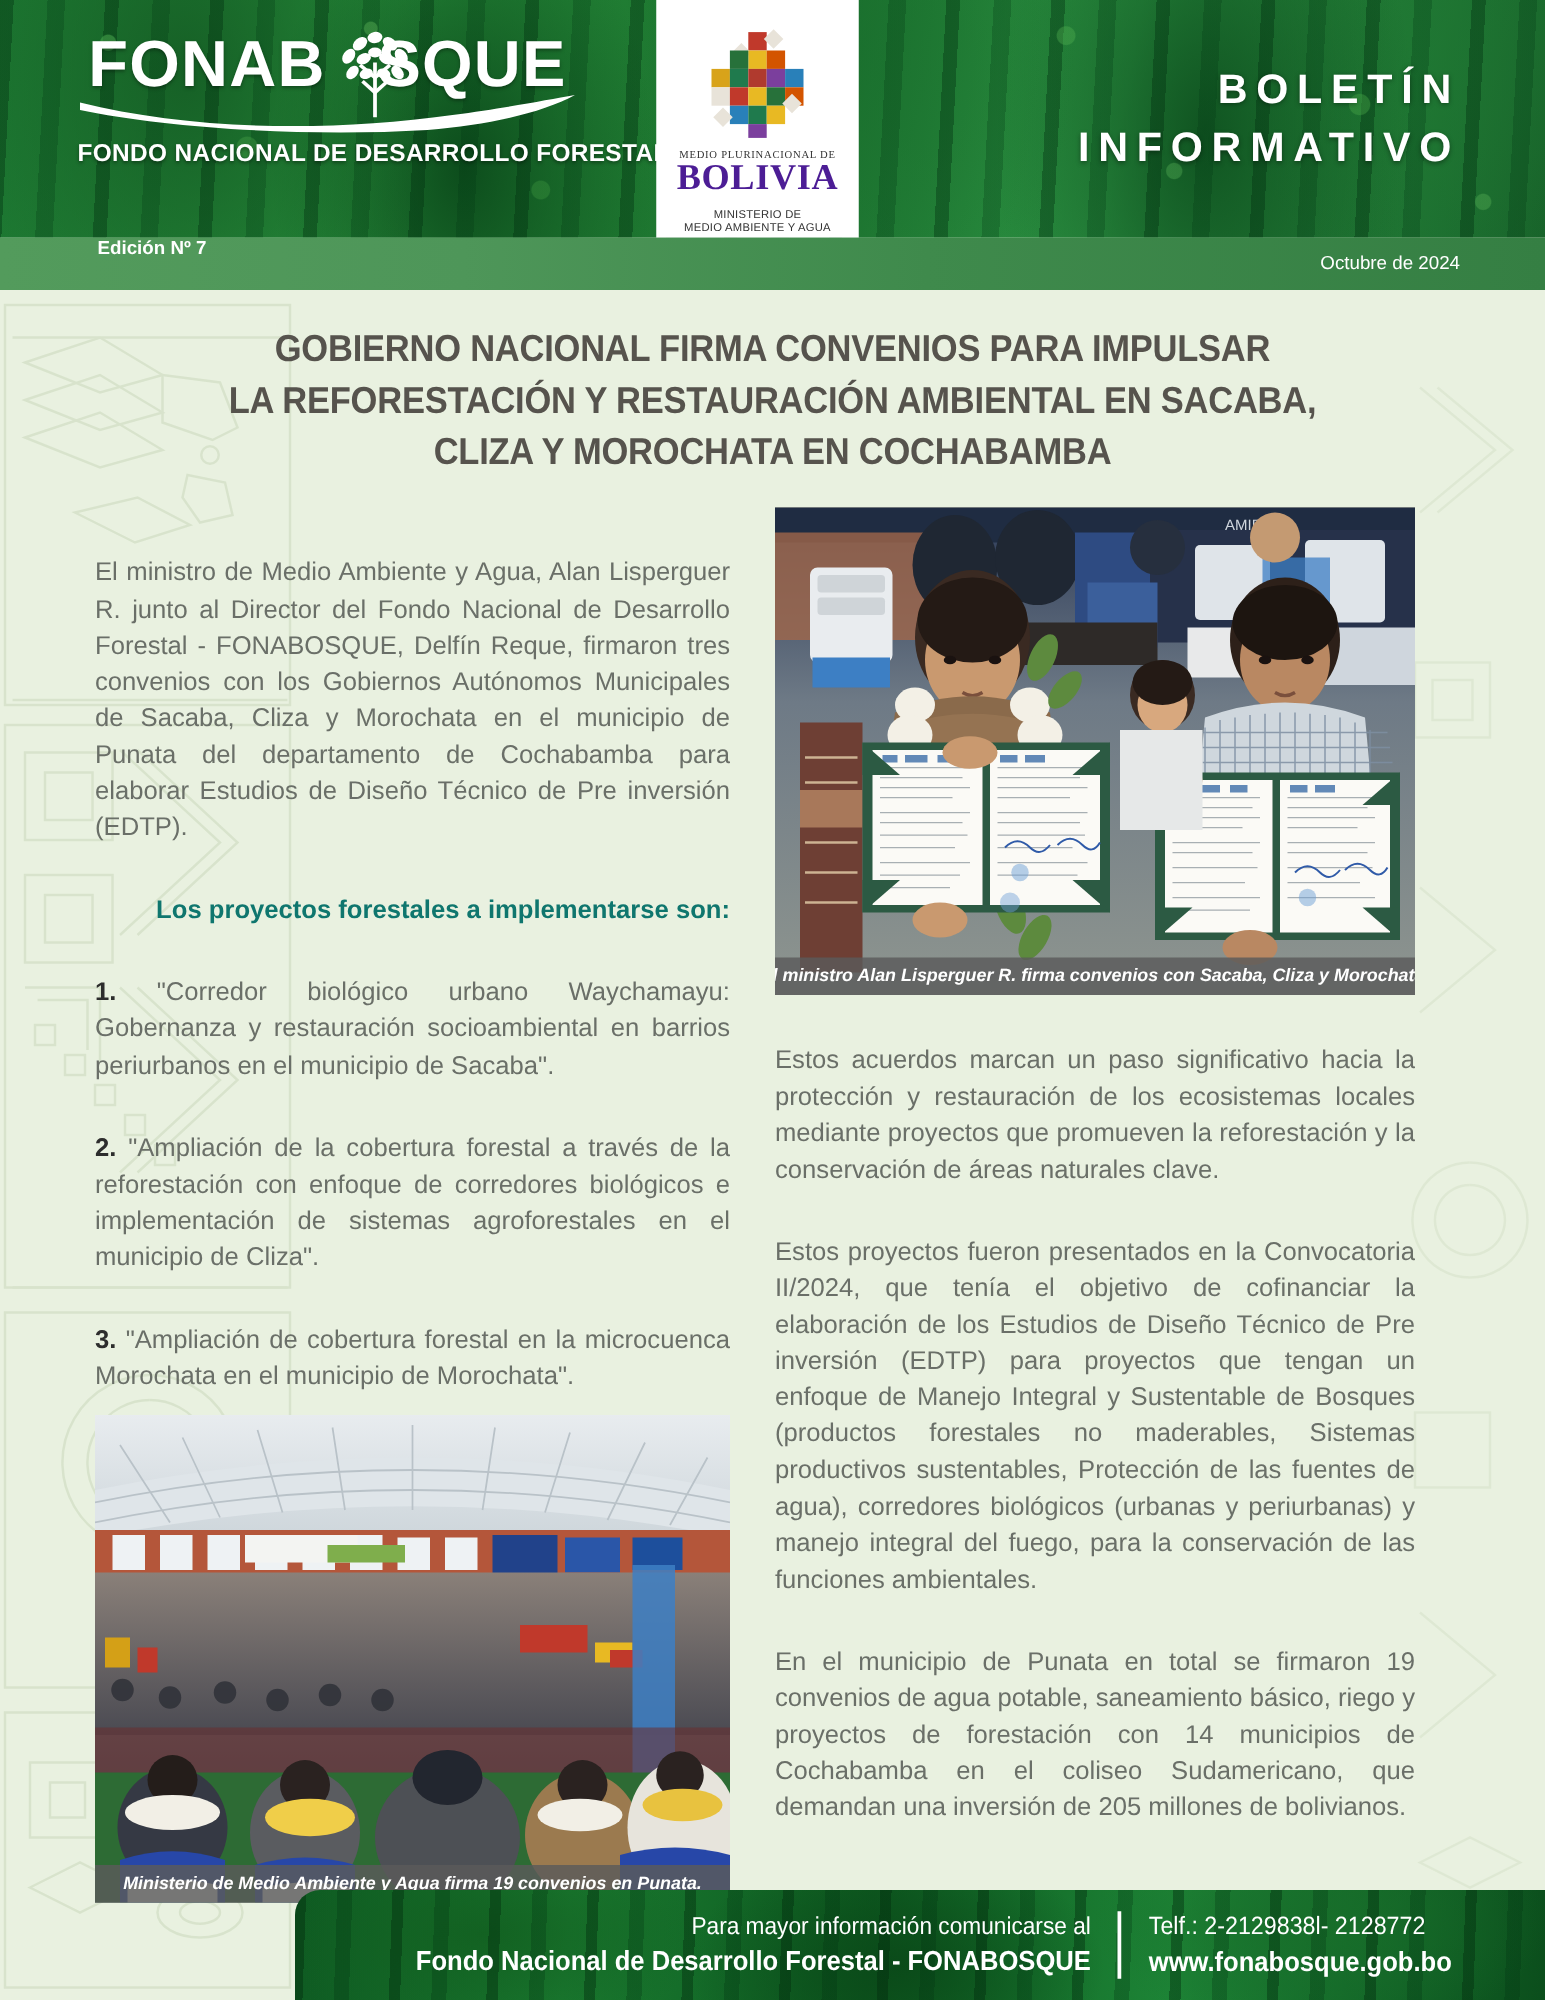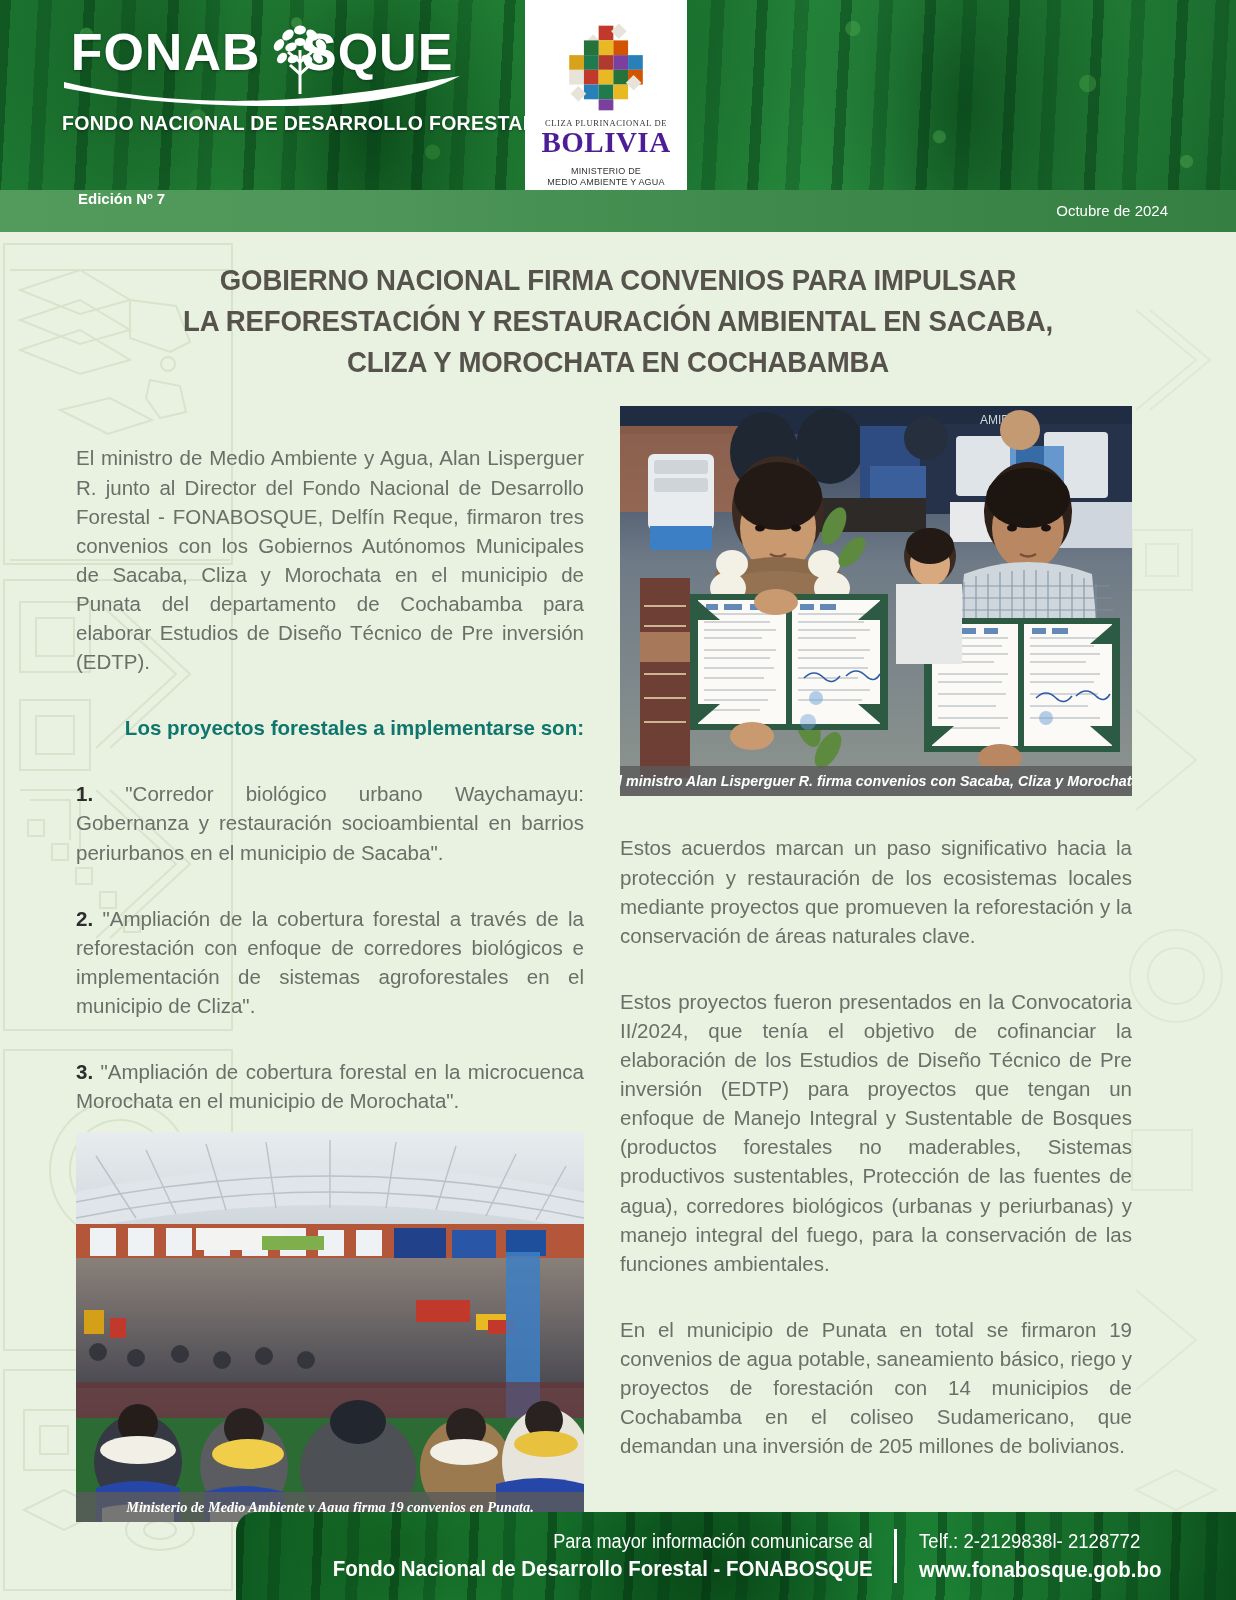--- a/index.html
+++ b/index.html
@@ -124,21 +124,21 @@
     position: relative; width: 100%; background: #2c2f33; overflow: hidden;
   }
   .photo .cap {
     position: absolute; left: 0; right: 0; bottom: 0; height: 30px;
     background: rgba(90,90,90,.82); color: #fff;
     font-style: italic; font-weight: bold; font-size: 14.3px;
     display: flex; align-items: center; justify-content: center; text-align: center;
     padding: 0 6px; white-space: nowrap;
   }
   .photo-1 { height: 390px; margin-bottom: 34px; }
-  .photo-2 { height: 390px; margin-top: 4px; font-family: Liberation Serif, serif; }
+  .photo-2 { height: 390px; margin-top: 4px; }
 
   
   .footer {
     position: absolute; left: 236px; bottom: 0; width: 1000px; height: 88px;
     border-top-left-radius: 20px; overflow: hidden; z-index: 5;
     background:
       radial-gradient(ellipse 260px 120px at 15% 40%, rgba(18,95,32,.85), rgba(0,0,0,0) 70%),
       radial-gradient(ellipse 240px 140px at 48% 70%, rgba(10,72,24,.9), rgba(0,0,0,0) 70%),
       radial-gradient(ellipse 260px 130px at 82% 30%, rgba(24,110,42,.8), rgba(0,0,0,0) 70%),
       linear-gradient(95deg,#0e5a22 0%,#1a7a30 22%,#0d5a20 46%,#1d8436 70%,#0b4e1c 100%);
@@ -274,27 +274,31 @@
           <rect x="58" y="52" width="16" height="16" fill="#27713a"></rect>
           <rect x="74" y="52" width="16" height="16" fill="#d35400"></rect>
           <rect x="26" y="68" width="16" height="16" fill="#2980b9"></rect>
           <rect x="42" y="68" width="16" height="16" fill="#1f7a4d"></rect>
           <rect x="58" y="68" width="16" height="16" fill="#e8b923"></rect>
           <rect x="14" y="72" width="12" height="12" fill="#e8e3d9" transform="rotate(45 20 78)"></rect>
           <rect x="74" y="60" width="12" height="12" fill="#e8e3d9" transform="rotate(45 80 66)"></rect>
           <rect x="42" y="84" width="16" height="12" fill="#7b3f9d"></rect>
         </g>
       </svg>
-      <div class="emb-l1">CLIZA PLURINACIONAL DE</div>
+      <div class="emb-l1">MEDIO PLURINACIONAL DE</div>
       <div class="emb-l2">BOLIVIA</div>
       <div class="emb-l3"><span>MINISTERIO DE</span><br><span>MEDIO AMBIENTE Y AGUA</span></div>
     </div>
 
   </div>
 
+  <div class="boletin">
+    <div>BOLETÍN</div>
+    <div>INFORMATIVO</div>
+  </div>
 </div>
 
 <div class="editbar">
   <div class="ed-left">Edición Nº 7</div>
   <div class="ed-right">Octubre de 2024</div>
 </div>
 
 <h1 class="headline">
   <div>GOBIERNO NACIONAL FIRMA CONVENIOS PARA IMPULSAR</div>
   <div>LA REFORESTACIÓN Y RESTAURACIÓN AMBIENTAL EN SACABA,</div>

